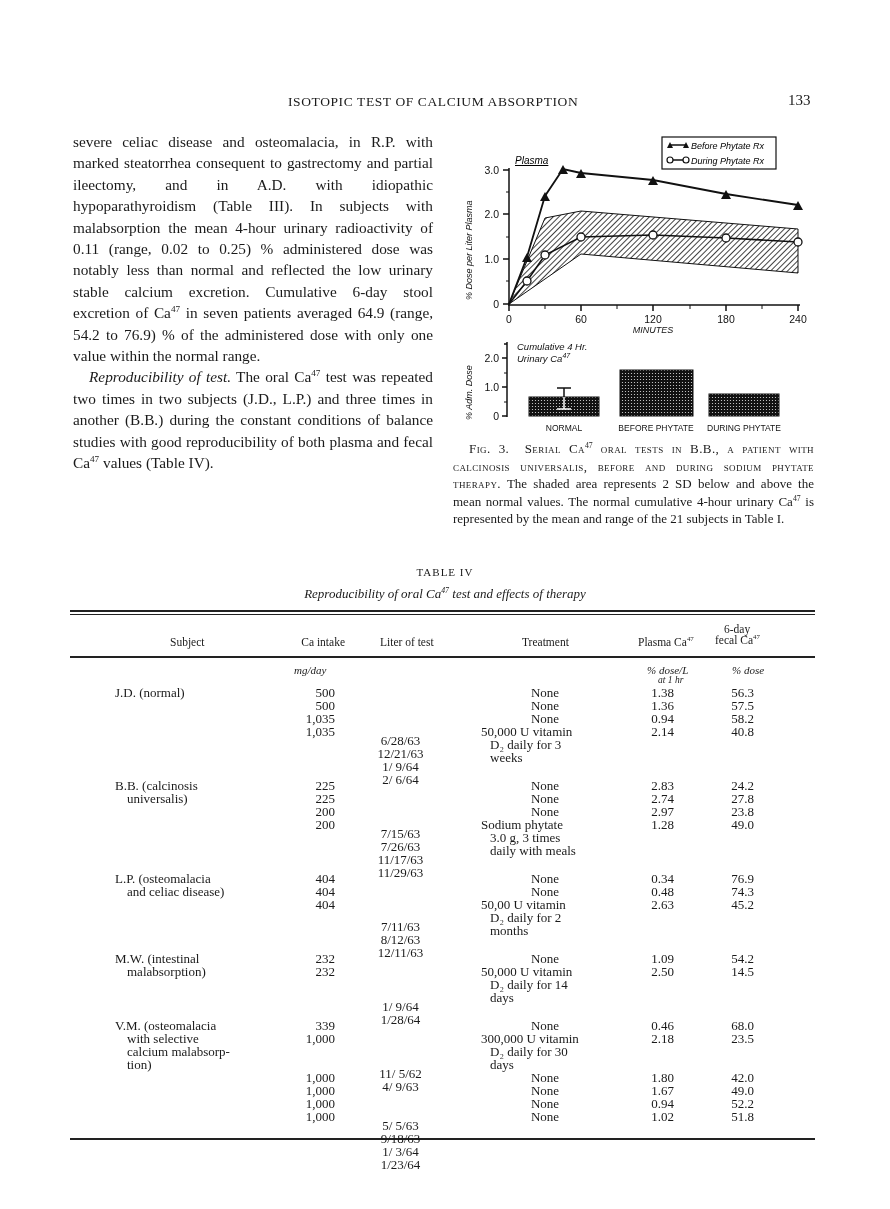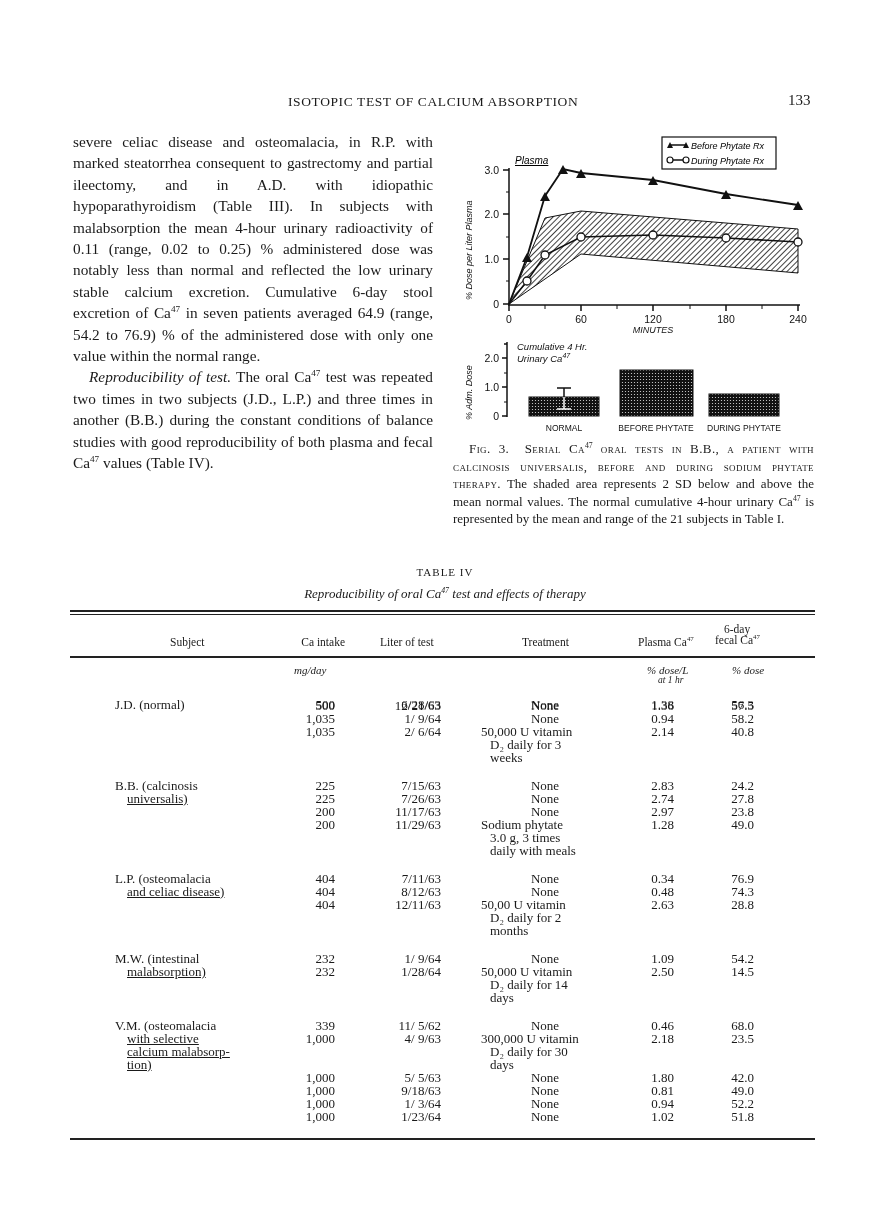--- a/index.html
+++ b/index.html
@@ -17,23 +17,23 @@
   .caption .sc { font-variant: small-caps; letter-spacing: 0.4px; }
   .fig-svg { top: 120px; left: 440px; }
   .fig-svg text { font-family: "Liberation Sans", "DejaVu Sans", sans-serif; }
   .table-label { top: 566px; left: 0; width: 890px; text-align: center; font-size: 11px; letter-spacing: 1px; }
   .table-title { top: 586px; left: 0; width: 890px; text-align: center; font-size: 13px; font-style: italic; }
   .rule { left: 70px; width: 745px; background: #222; }
   .tbl { top: 620px; left: 70px; width: 745px; font-size: 13px; }
   .row { position: absolute; left: 0; width: 745px; height: 13px; line-height: 13px; }
   .c { position: absolute; white-space: nowrap; }
   .c-subj { left: 45px; }
-  .c-subj.cont { left: 57px; text-decoration: underline; }
+  .c-subj.cont { left: 57px; }
   .c-intake { left: 205px; width: 60px; text-align: right; }
-  .c-date { left: 290px; width: 81px; text-align: right; }
+  .c-date { left: 290px; width: 81px; text-align: center; margin-top: 48px; }
   .c-treat { left: 400px; width: 150px; text-align: center; }
   .c-treat.left { text-align: left; left: 411px; }
   .c-treat.cont { text-align: left; left: 420px; }
   .c-plasma { left: 570px; width: 45px; text-align: center; }
   .c-fecal { left: 650px; width: 45px; text-align: center; }
   .hdr { font-size: 11.5px; }
   .unit { font-style: italic; font-size: 11px; }
 </style>
 </head>
 <body>
@@ -197,21 +197,21 @@
 
   <div class="row unit" style="top:44px">
     <span class="c" style="left:224px">mg/day</span>
     <span class="c" style="left:577px">% dose/L</span>
     <span class="c" style="left:662px">% dose</span>
   </div>
   <div class="row unit" style="top:54px;font-size:9.5px">
     <span class="c" style="left:588px">at 1 hr</span>
   </div>
   <div id="tbody">
-      <div class="row" style="top: 78px;">
+      <div class="row" style="top: 66px;">
         <span class="c c-subj">J.D. (normal)</span>
         <span class="c c-intake">500</span>
         <span class="c c-date">6/28/63</span>
         <span class="c c-treat">None</span>
         <span class="c c-plasma">1.38</span>
         <span class="c c-fecal">56.3</span>
       </div>
       <div class="row" style="top: 79px;">
         <span class="c c-intake">500</span>
         <span class="c c-date">12/21/63</span>
@@ -289,21 +289,21 @@
         <span class="c c-date">8/12/63</span>
         <span class="c c-treat">None</span>
         <span class="c c-plasma">0.48</span>
         <span class="c c-fecal">74.3</span>
       </div>
       <div class="row" style="top: 278px;">
         <span class="c c-intake">404</span>
         <span class="c c-date">12/11/63</span>
         <span class="c c-treat left">50,00 U vitamin</span>
         <span class="c c-plasma">2.63</span>
-        <span class="c c-fecal">28.8</span>
+        <span class="c c-fecal">45.2</span>
       </div>
       <div class="row" style="top: 291px;">
         <span class="c c-treat cont">D₂ daily for 2</span>
       </div>
       <div class="row" style="top: 304px;">
         <span class="c c-treat cont">months</span>
       </div>
       <div class="row" style="top: 332px;">
         <span class="c c-subj">M.W. (intestinal</span>
         <span class="c c-intake">232</span>
@@ -354,21 +354,21 @@
         <span class="c c-intake">1,000</span>
         <span class="c c-date">5/ 5/63</span>
         <span class="c c-treat">None</span>
         <span class="c c-plasma">1.80</span>
         <span class="c c-fecal">42.0</span>
       </div>
       <div class="row" style="top: 464px;">
         <span class="c c-intake">1,000</span>
         <span class="c c-date">9/18/63</span>
         <span class="c c-treat">None</span>
-        <span class="c c-plasma">0.81</span>
+        <span class="c c-plasma">1.67</span>
         <span class="c c-fecal">49.0</span>
       </div>
       <div class="row" style="top: 477px;">
         <span class="c c-intake">1,000</span>
         <span class="c c-date">1/ 3/64</span>
         <span class="c c-treat">None</span>
         <span class="c c-plasma">0.94</span>
         <span class="c c-fecal">52.2</span>
       </div>
       <div class="row" style="top: 490px;">

